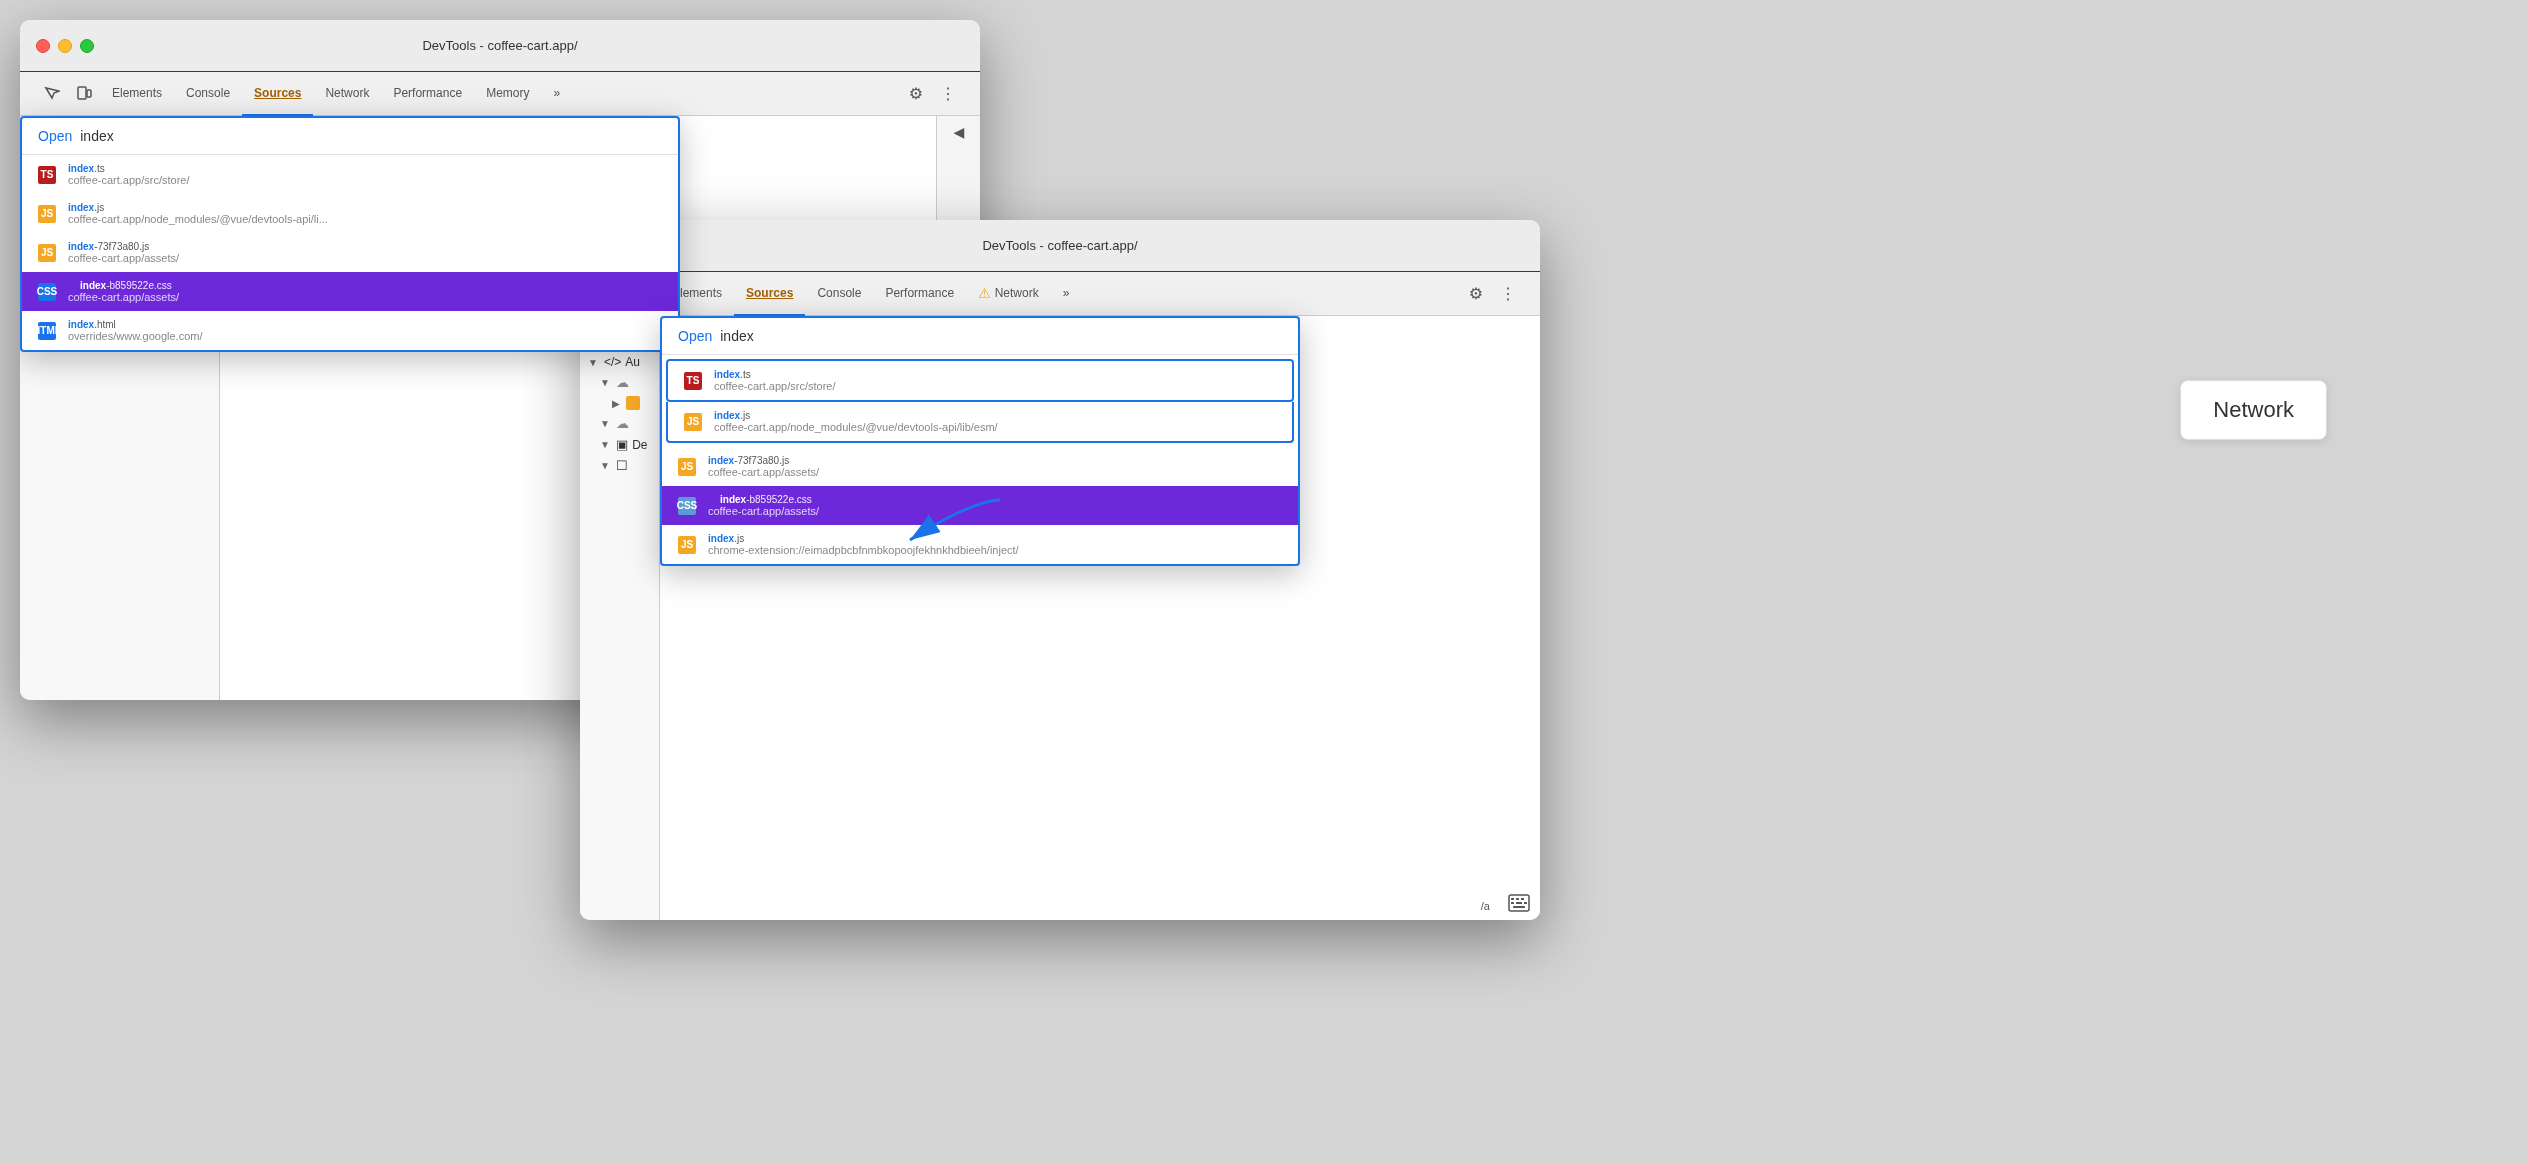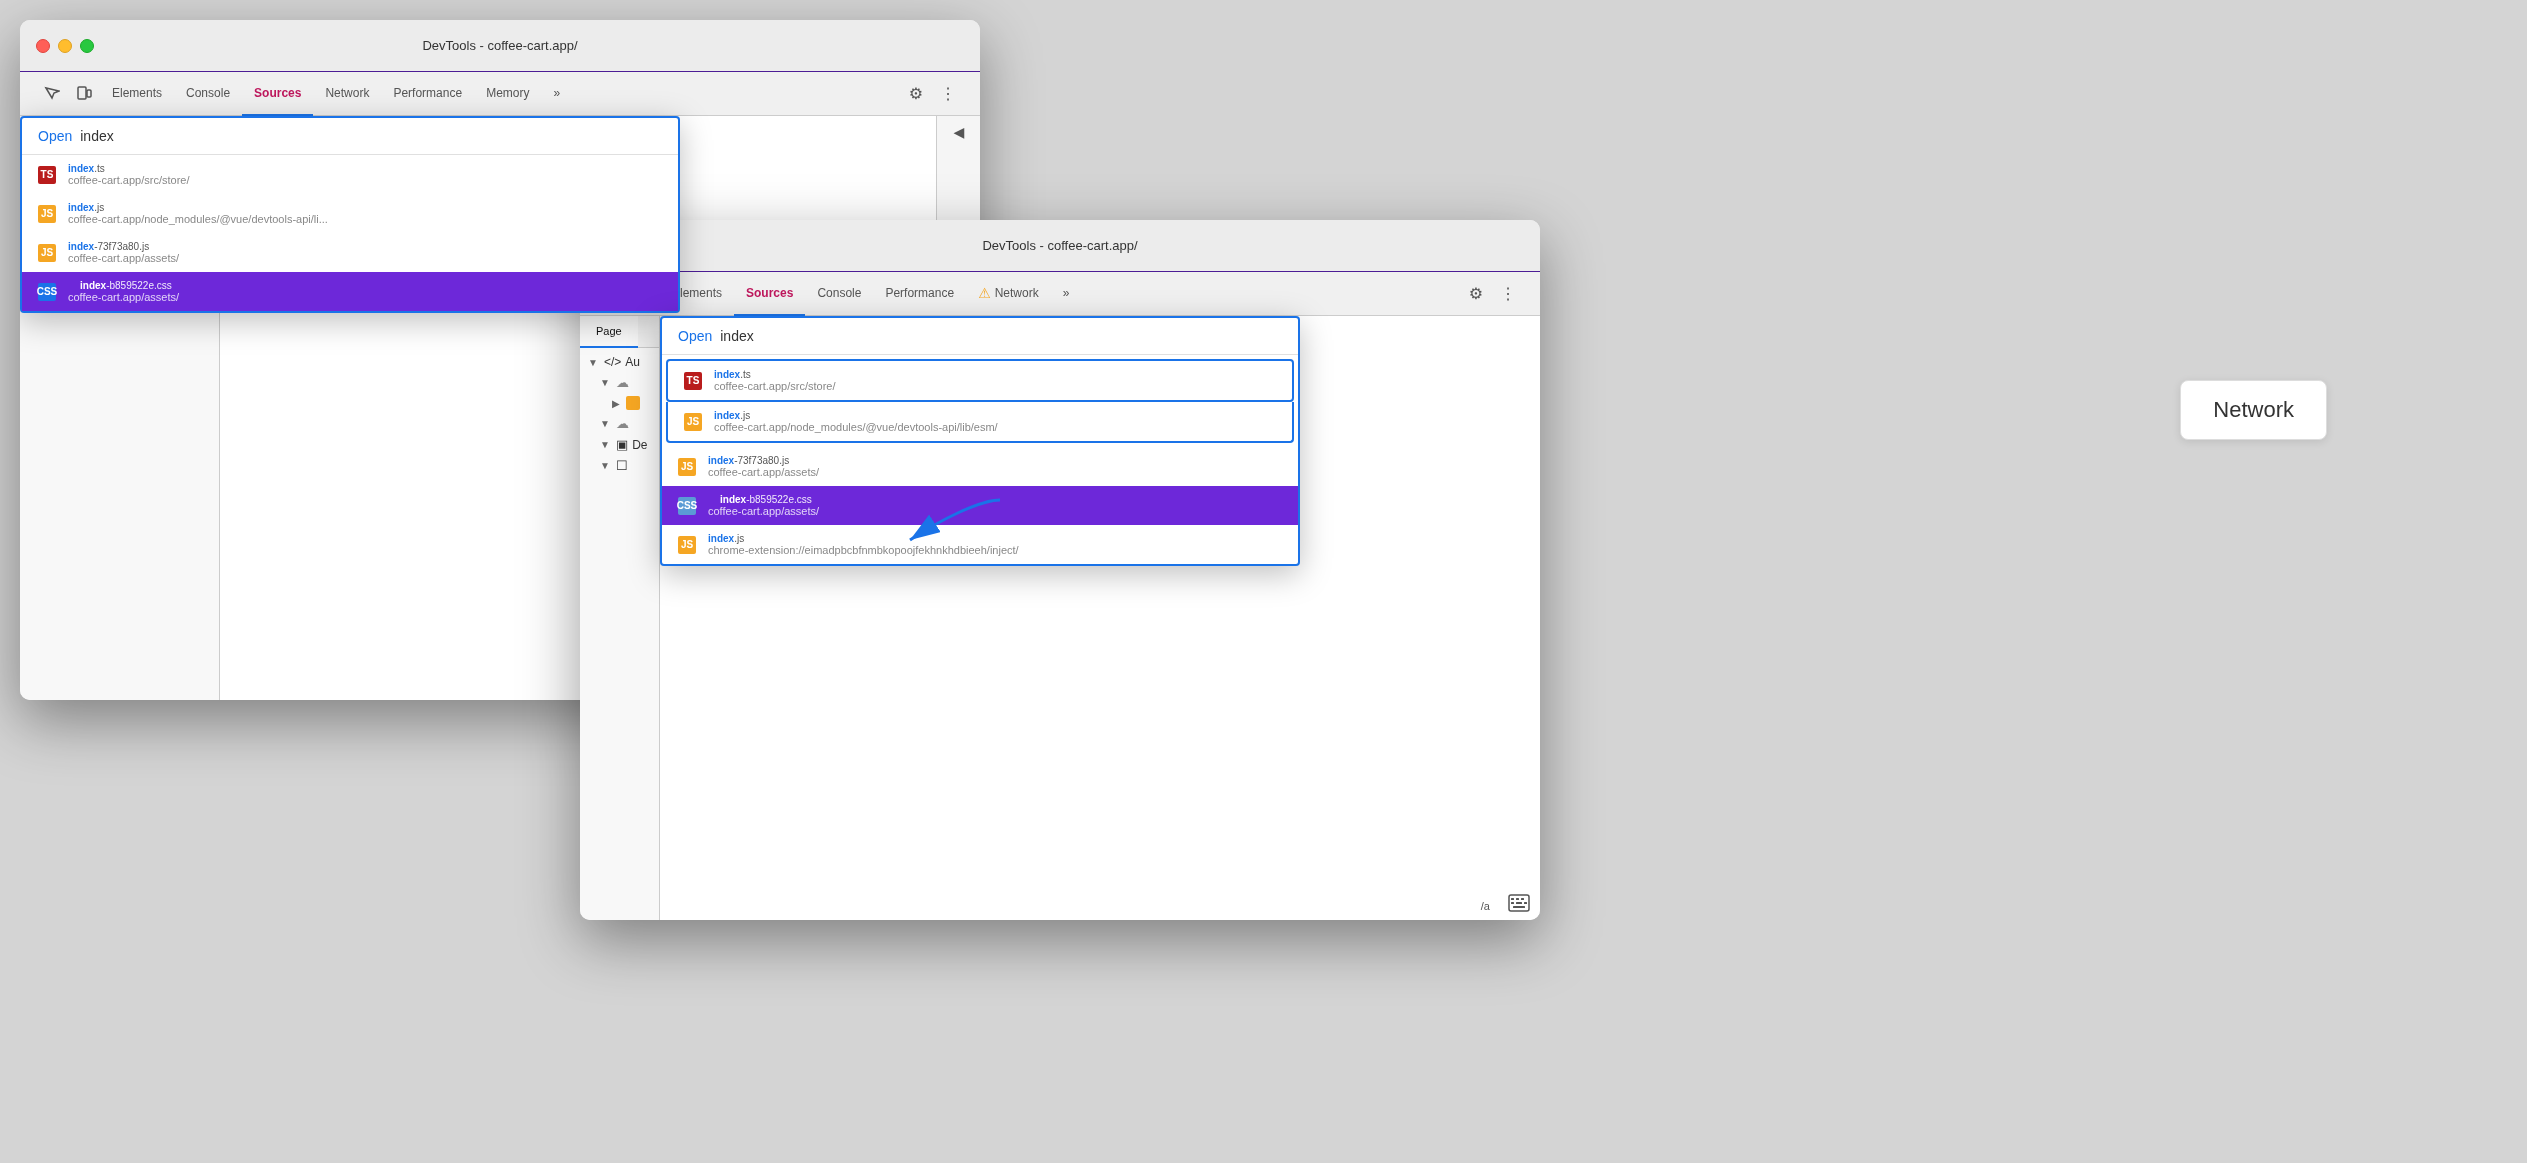--- a/index.html
+++ b/index.html
@@ -84,23 +84,24 @@
       height: 44px;
       display: flex;
       align-items: center;
       font-size: 12px;
       color: #555;
       cursor: pointer;
       border-bottom: 2px solid transparent;
       white-space: nowrap;
     }
     .tab-item.active {
-      color: #be185d;
+      color: #a16207;
       border-bottom: 2px solid #1a73e8;
       font-weight: 600;
+      text-decoration: underline;
     }
 
     .tab-item.warning-tab {
       display: flex;
       align-items: center;
       gap: 4px;
     }
 
     .warning-icon {
       color: #f5a623;
@@ -428,20 +429,29 @@
       <div class="result-item selected">
         <div class="icon-square icon-css">CSS</div>
         <div class="result-info">
           <div class="result-filename">
             <span style="color:white;font-weight:700">index</span><span style="color:rgba(255,255,255,0.9)">-b859522e.css</span>
           </div>
           <div class="result-path" style="color:rgba(255,255,255,0.8)">coffee-cart.app/assets/</div>
         </div>
       </div>
 
+      <div class="result-item">
+        <div class="icon-square icon-html">HTML</div>
+        <div class="result-info">
+          <div class="result-filename">
+            <span style="color:#1a73e8;font-weight:700">index</span><span class="normal" style="color:#555">.html</span>
+          </div>
+          <div class="result-path">overrides/www.google.com/</div>
+        </div>
+      </div>
     </div>
   </div>
 </div>
 
 <div class="devtools-window window-front">
 
   <div class="title-bar">
     <div class="traffic-lights">
       <div class="traffic-light tl-red"></div>
       <div class="traffic-light tl-yellow"></div>

